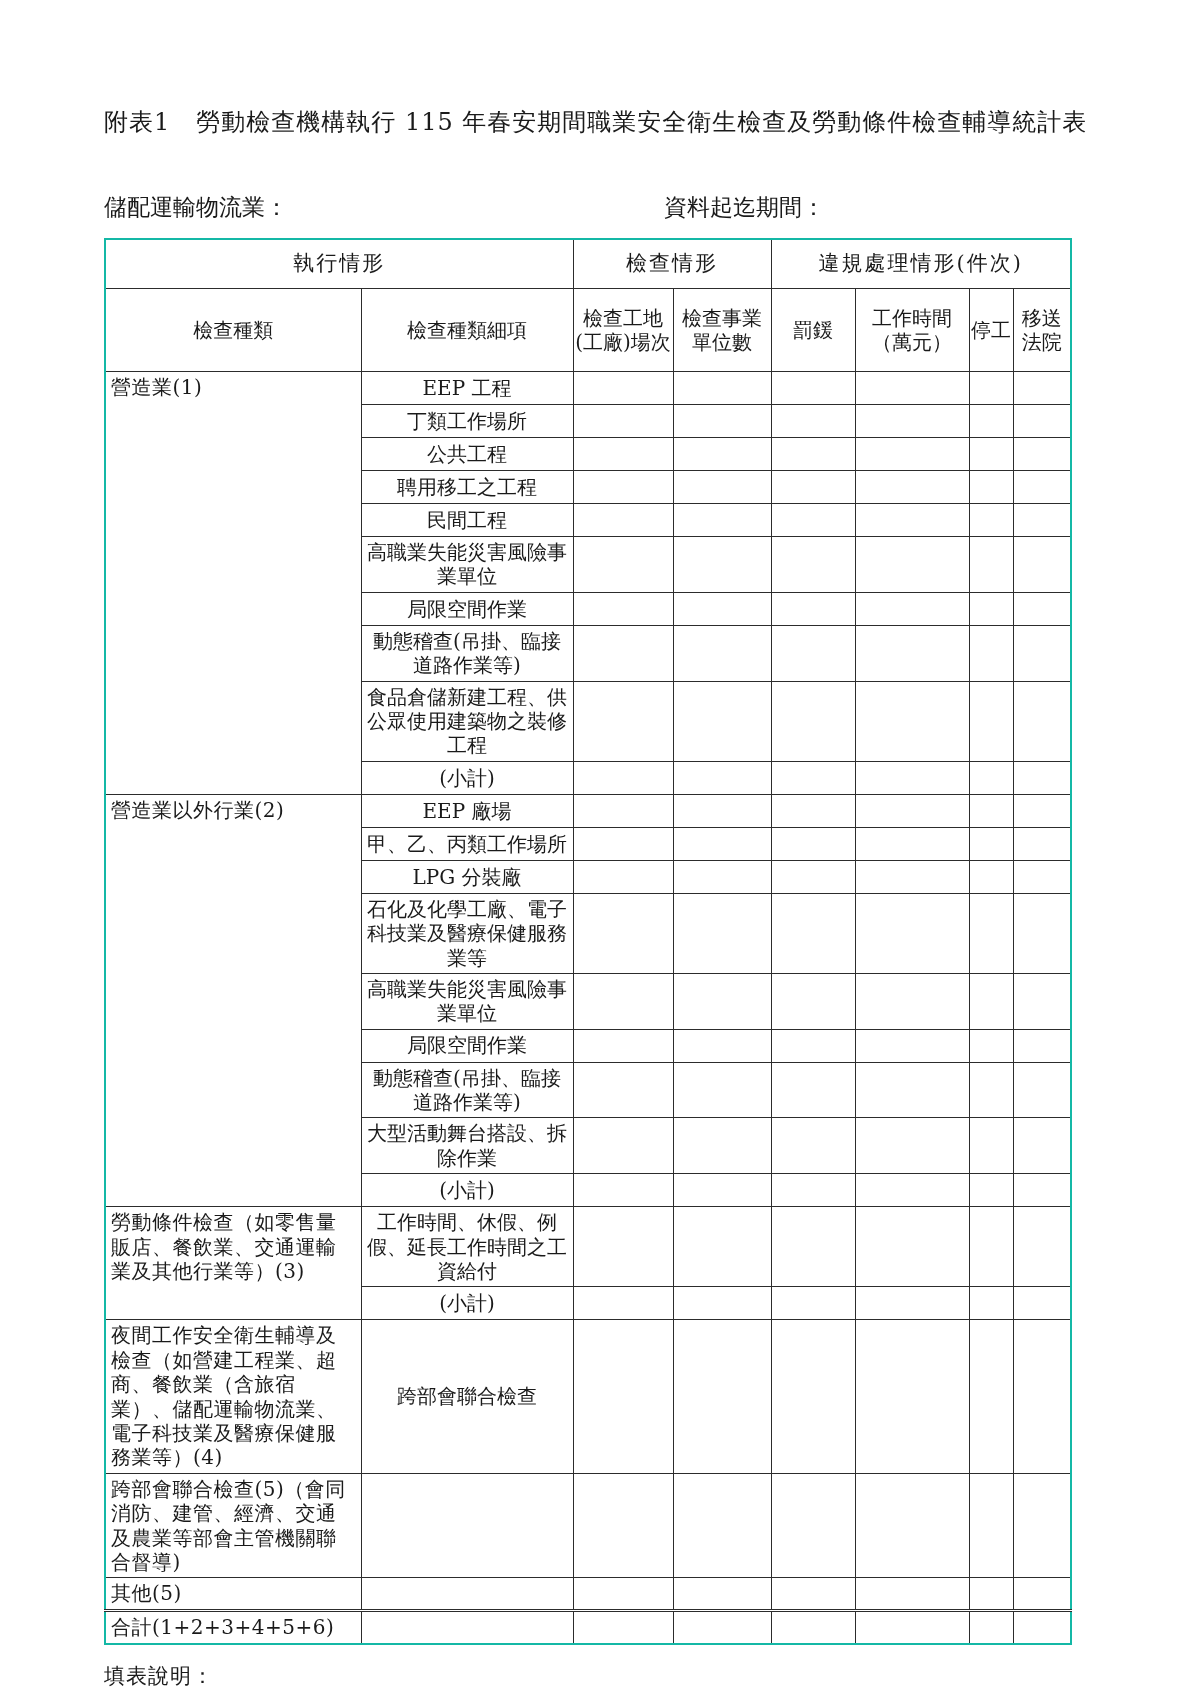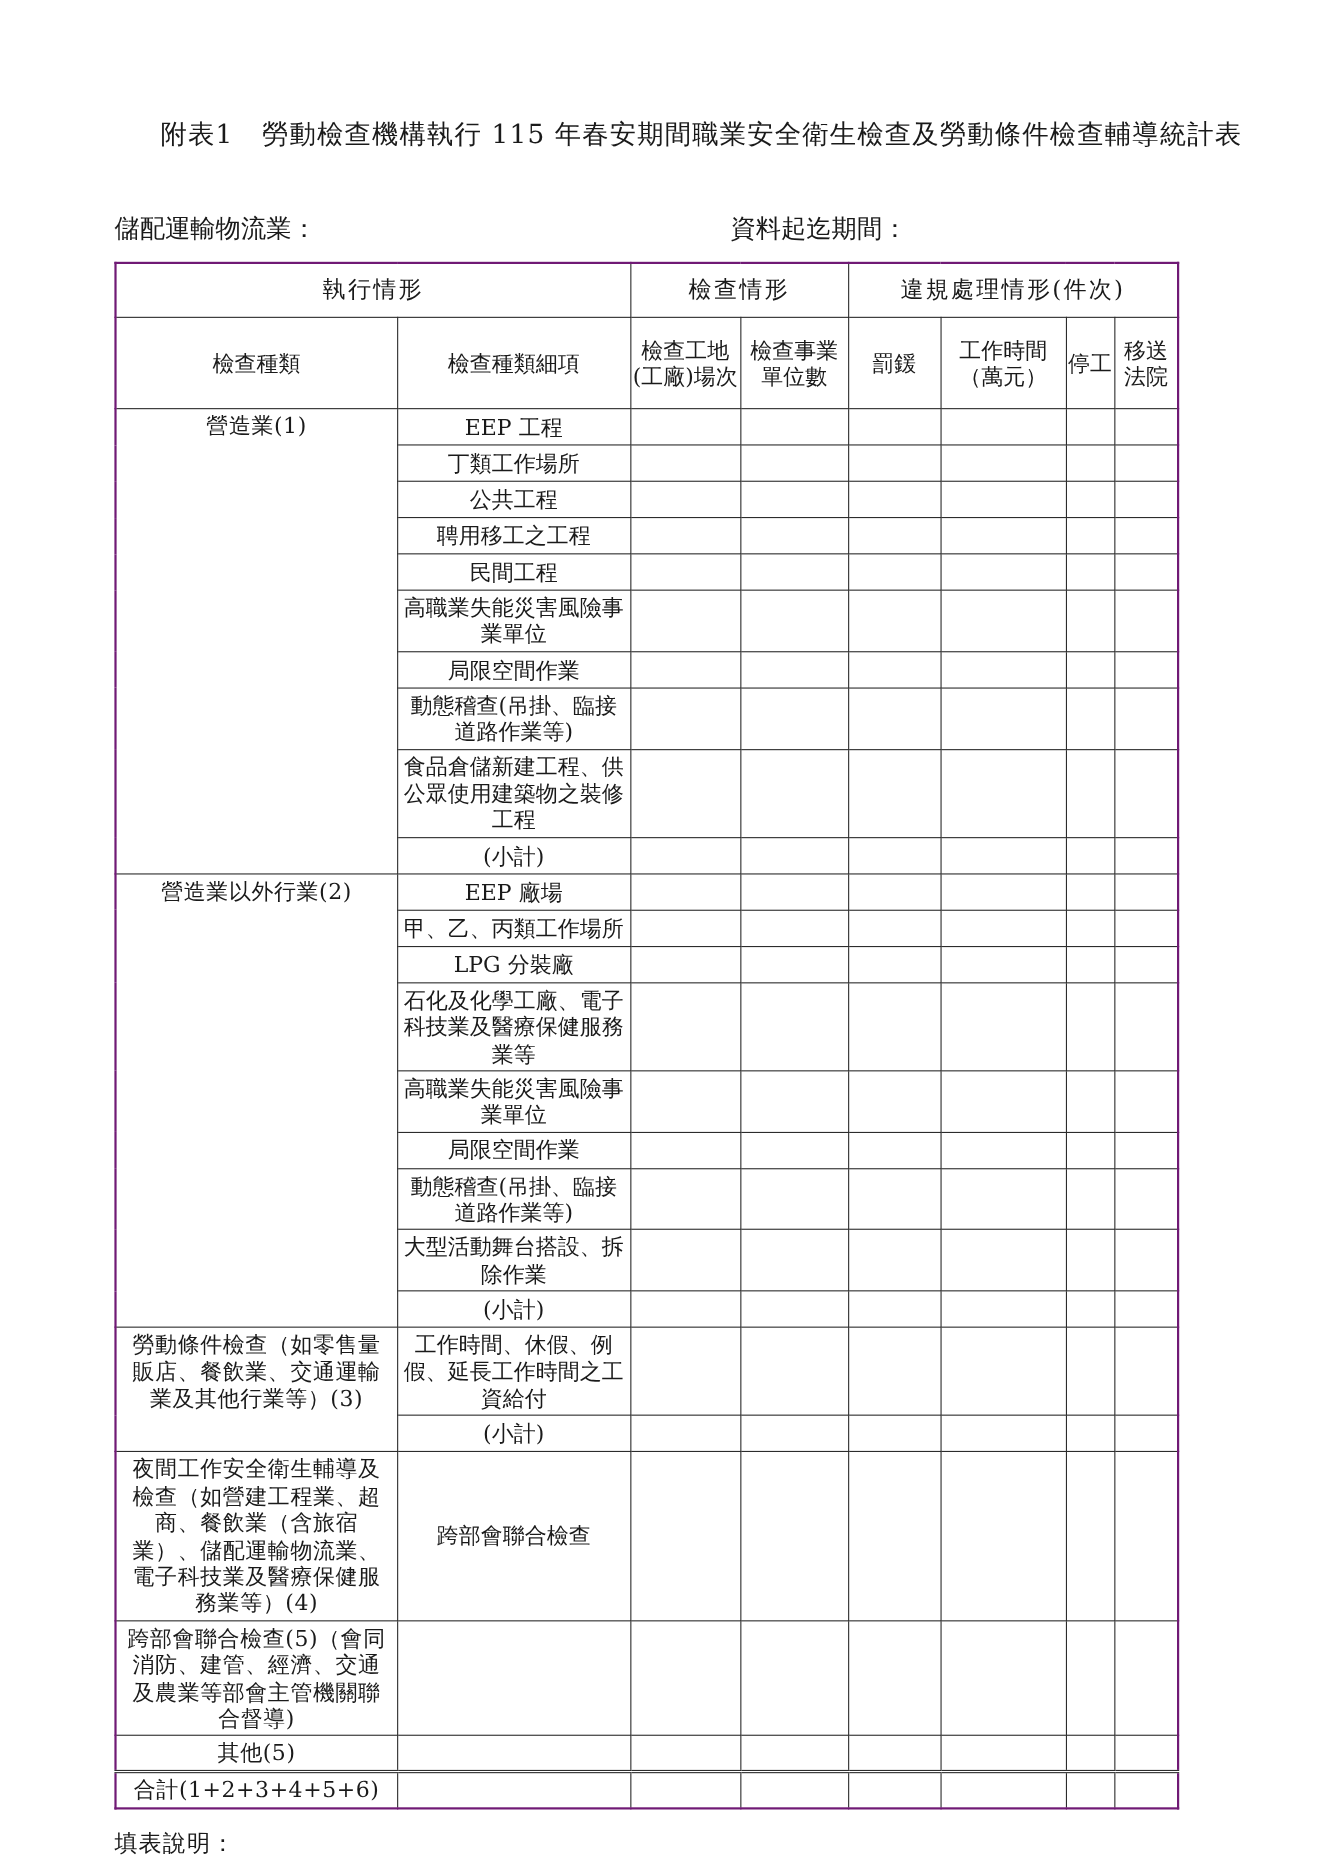--- a/index.html
+++ b/index.html
@@ -11,51 +11,51 @@
   }
   .page{padding:106px 96px 40px 104px;}
 
   
   .doc-title{
     font-size:24px;
     letter-spacing:1px;
     margin-bottom:54px;
     white-space:nowrap;
   }
-  .doc-title .tbl-no{margin-right:26px;margin-left:42px;}
+  .doc-title .tbl-no{margin-right:26px;}
 
   
   .meta-row{
     position:relative;
     font-size:23px;
     height:34px;
     margin-bottom:12px;
   }
   .meta-period{position:absolute;left:560px;top:0;}
 
   
   table.stat{
     border-collapse:collapse;
     width:966px;
     table-layout:fixed;
-    border:2px solid #701a75;
+    border:2px solid #14b8a6;
   }
   table.stat th, table.stat td{
     border:1px solid #2c2c2c;
     font-weight:normal;
     font-size:20px;
     line-height:1.22;
     padding:3px 5px;
     overflow:hidden;
   }
   thead th{text-align:center;vertical-align:middle;}
   thead tr.h1 th{height:42px;font-size:21px;letter-spacing:2px;}
   thead tr.h2 th{height:78px;padding:2px 1px;}
   tbody tr{height:33px;}
-  td.cat{vertical-align:top;text-align:center;letter-spacing:0.5px;}
+  td.cat{vertical-align:top;text-align:left;letter-spacing:0.5px;}
   td.item{vertical-align:middle;text-align:center;}
   td.data-cell{background:#fff;}
   tr.thick-top td{border-top:3px double #2c2c2c;}
 
   
   .notes{margin-top:16px;font-size:21px;line-height:1.5;width:1010px;}
   .notes-title{margin-bottom:14px;letter-spacing:1px;}
   .note-item{padding-left:26px;text-indent:-26px;margin:0 0 2px 0;}
 </style>
 </head>

